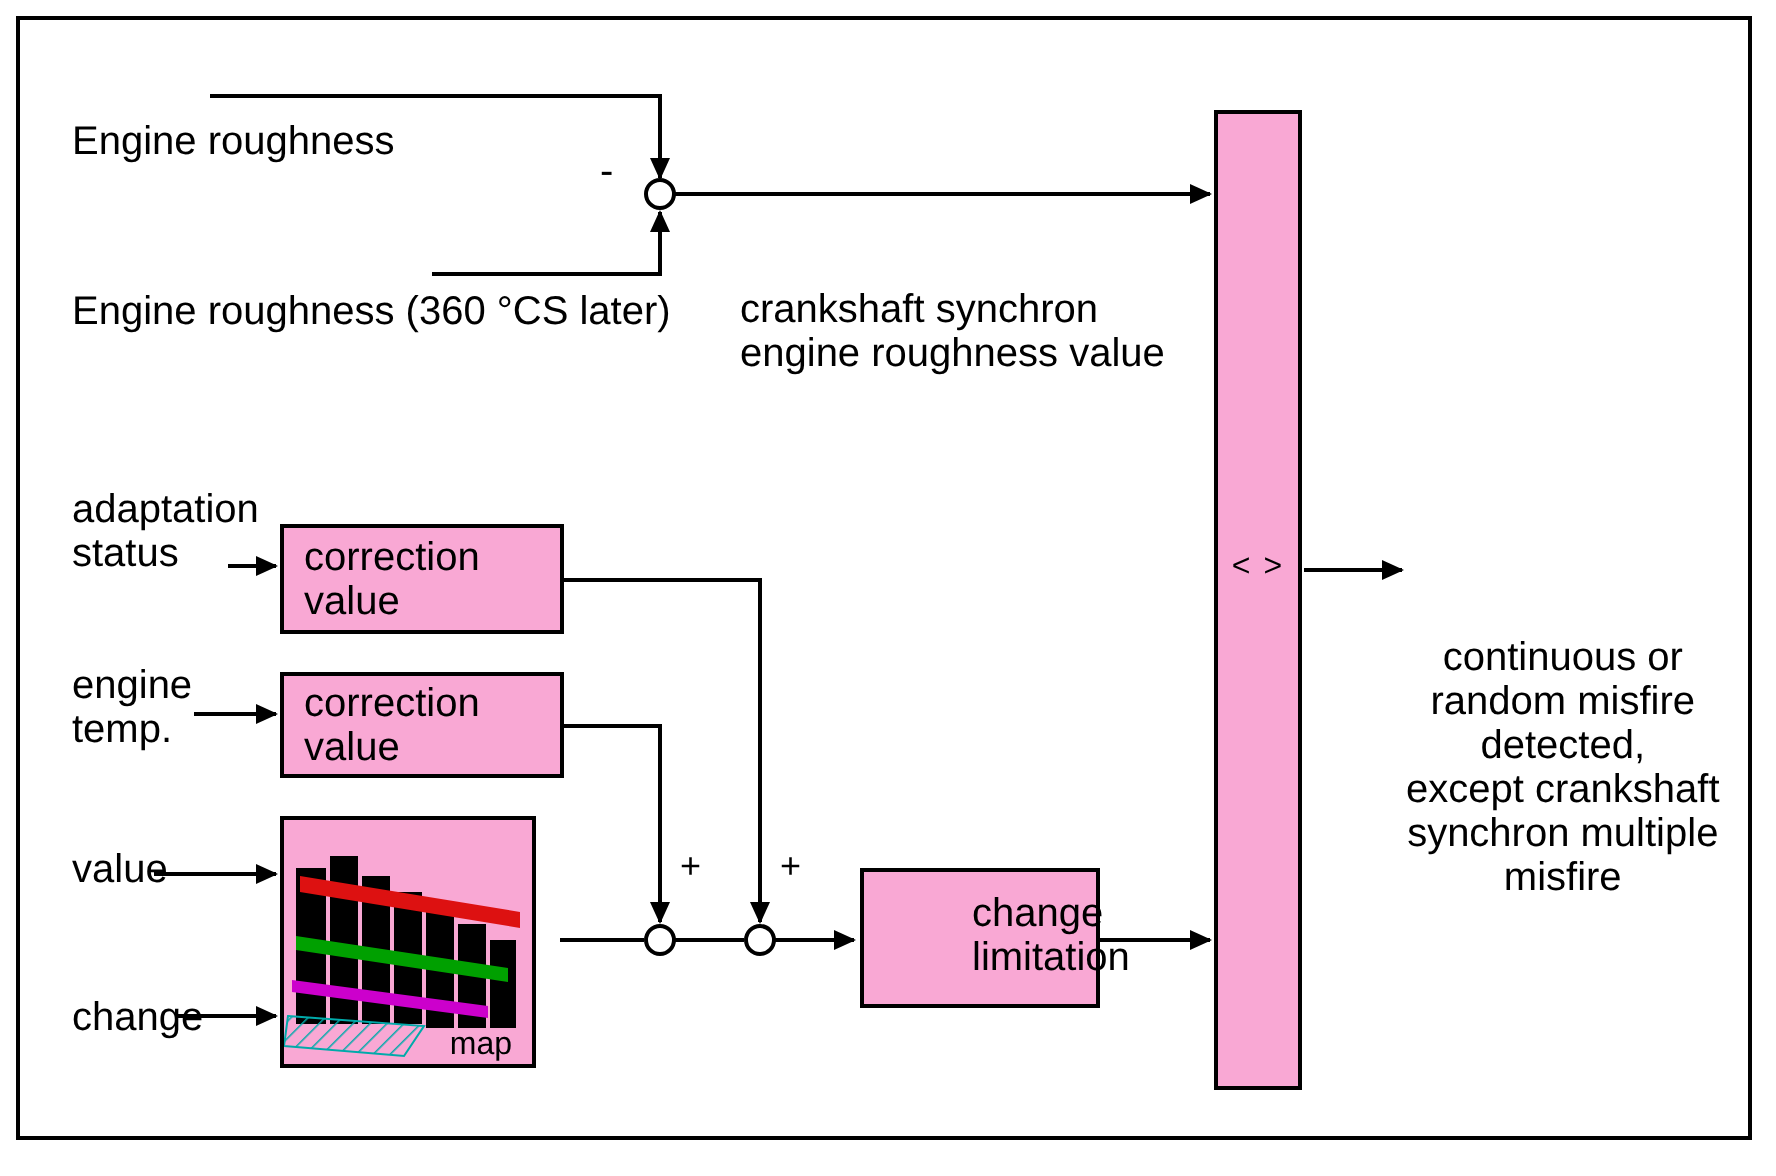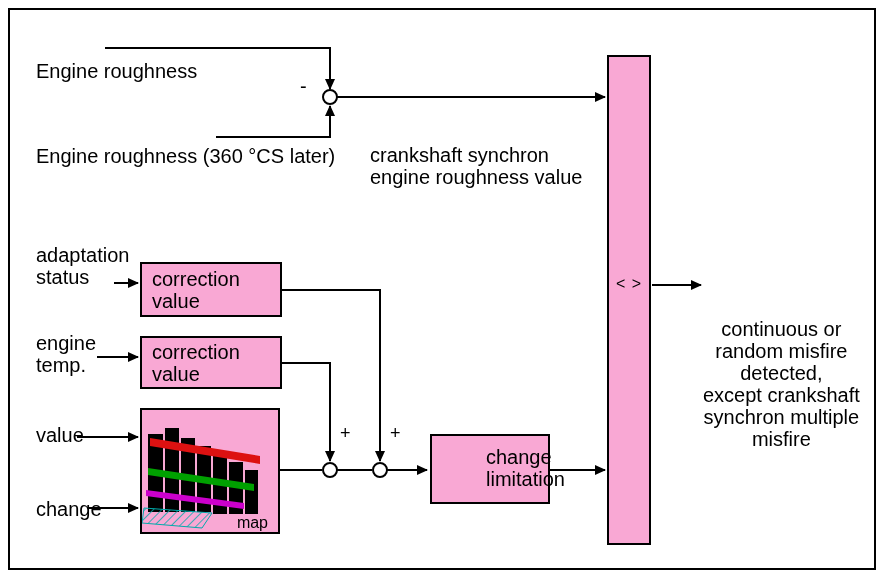--- a/index.html
+++ b/index.html
@@ -89,21 +89,21 @@
 
 <div class="abs box" style="left:140px; top:262px; width:142px; height:55px;">
   <div class="txt" style="padding:4px 0 0 10px;">correction
 value</div>
 </div>
 <div class="abs box" style="left:140px; top:336px; width:142px; height:53px;">
   <div class="txt" style="padding:3px 0 0 10px;">correction
 value</div>
 </div>
 
-<div class="abs box" style="left:140px; top:408px; width:140px; height:126px;">
+<div class="abs box" style="left:140px; top:408px; width:128px; height:126px;">
   <svg width="136" height="122" viewBox="0 0 136 122">
     <defs>
       <pattern id="hatch" width="6" height="6" patternUnits="userSpaceOnUse" patternTransform="rotate(45)">
         <line x1="0" y1="0" x2="0" y2="6" stroke="#00aaaa" stroke-width="1.5"></line>
       </pattern>
     </defs>
     <g>
       <rect x="6" y="24" width="15" height="78" fill="#000"></rect>
       <rect x="23" y="18" width="14" height="84" fill="#000"></rect>
       <rect x="39" y="28" width="14" height="74" fill="#000"></rect>

